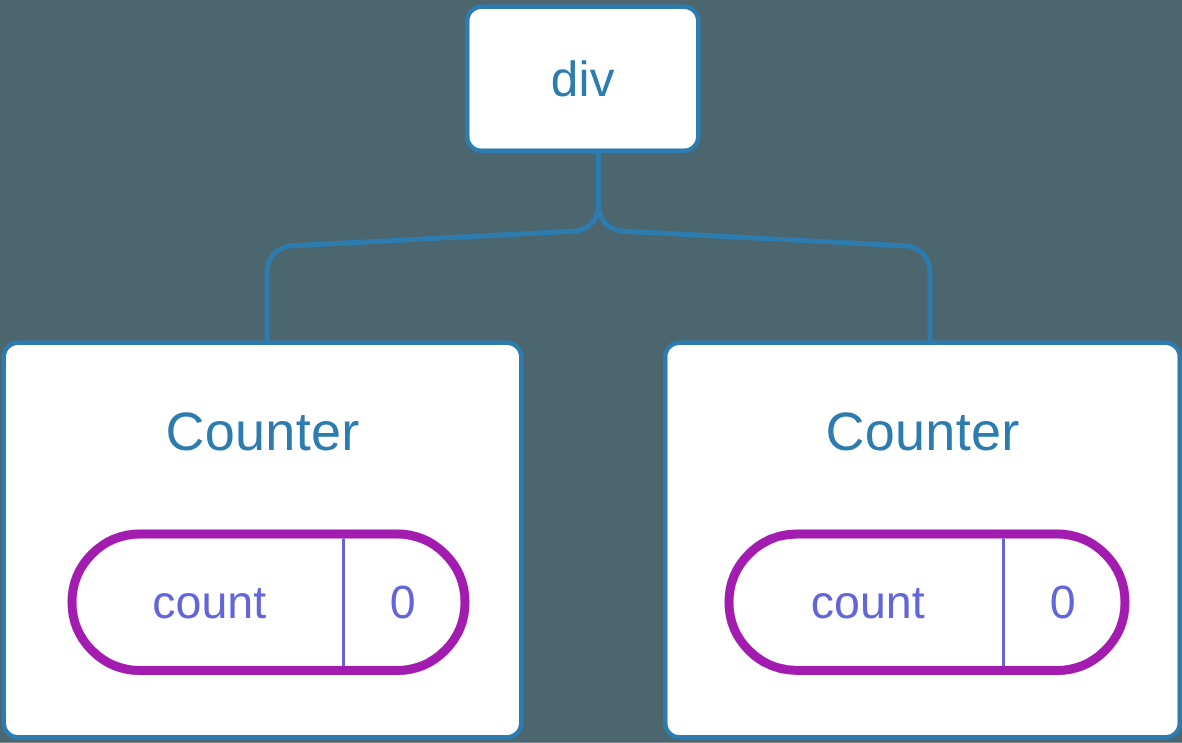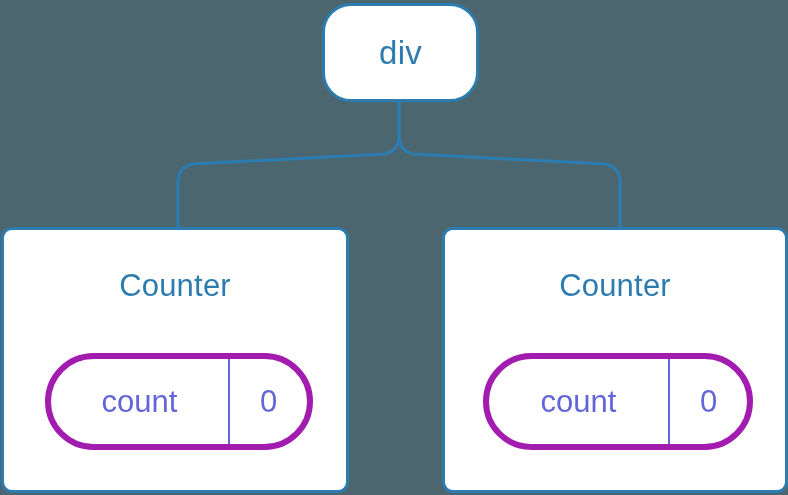--- a/index.html
+++ b/index.html
@@ -27,28 +27,27 @@
     pointer-events: none;
   }
   .node-box {
     position: absolute;
     box-sizing: border-box;
     background: #ffffff;
     border: 3px solid #2c7cb0;
     border-radius: 11px;
   }
   #node-div {
-    left: 322px;
+    left: 310px;
     top: 3px;
     width: 157px;
     height: 99px;
     display: flex;
     align-items: center;
     justify-content: center;
-    border-radius: 29px;
   }
   #node-counter-left {
     left: 1px;
     top: 227px;
     width: 348px;
     height: 266px;
   }
   #node-counter-right {
     left: 442px;
     top: 227px;
@@ -67,21 +66,21 @@
     right: 0;
     top: 0;
     height: 100%;
   }
   .counter-title {
     position: absolute;
     top: 40px;
     left: 0;
     right: 0;
     text-align: center;
-    font-size: 31px;
+    font-size: 36px;
     color: #2c7cb0;
     letter-spacing: 0.2px;
     line-height: 1;
   }
   .state-pill {
     position: absolute;
     top: 123px;
     height: 97px;
     box-sizing: border-box;
     border: 6px solid #a21caf;

